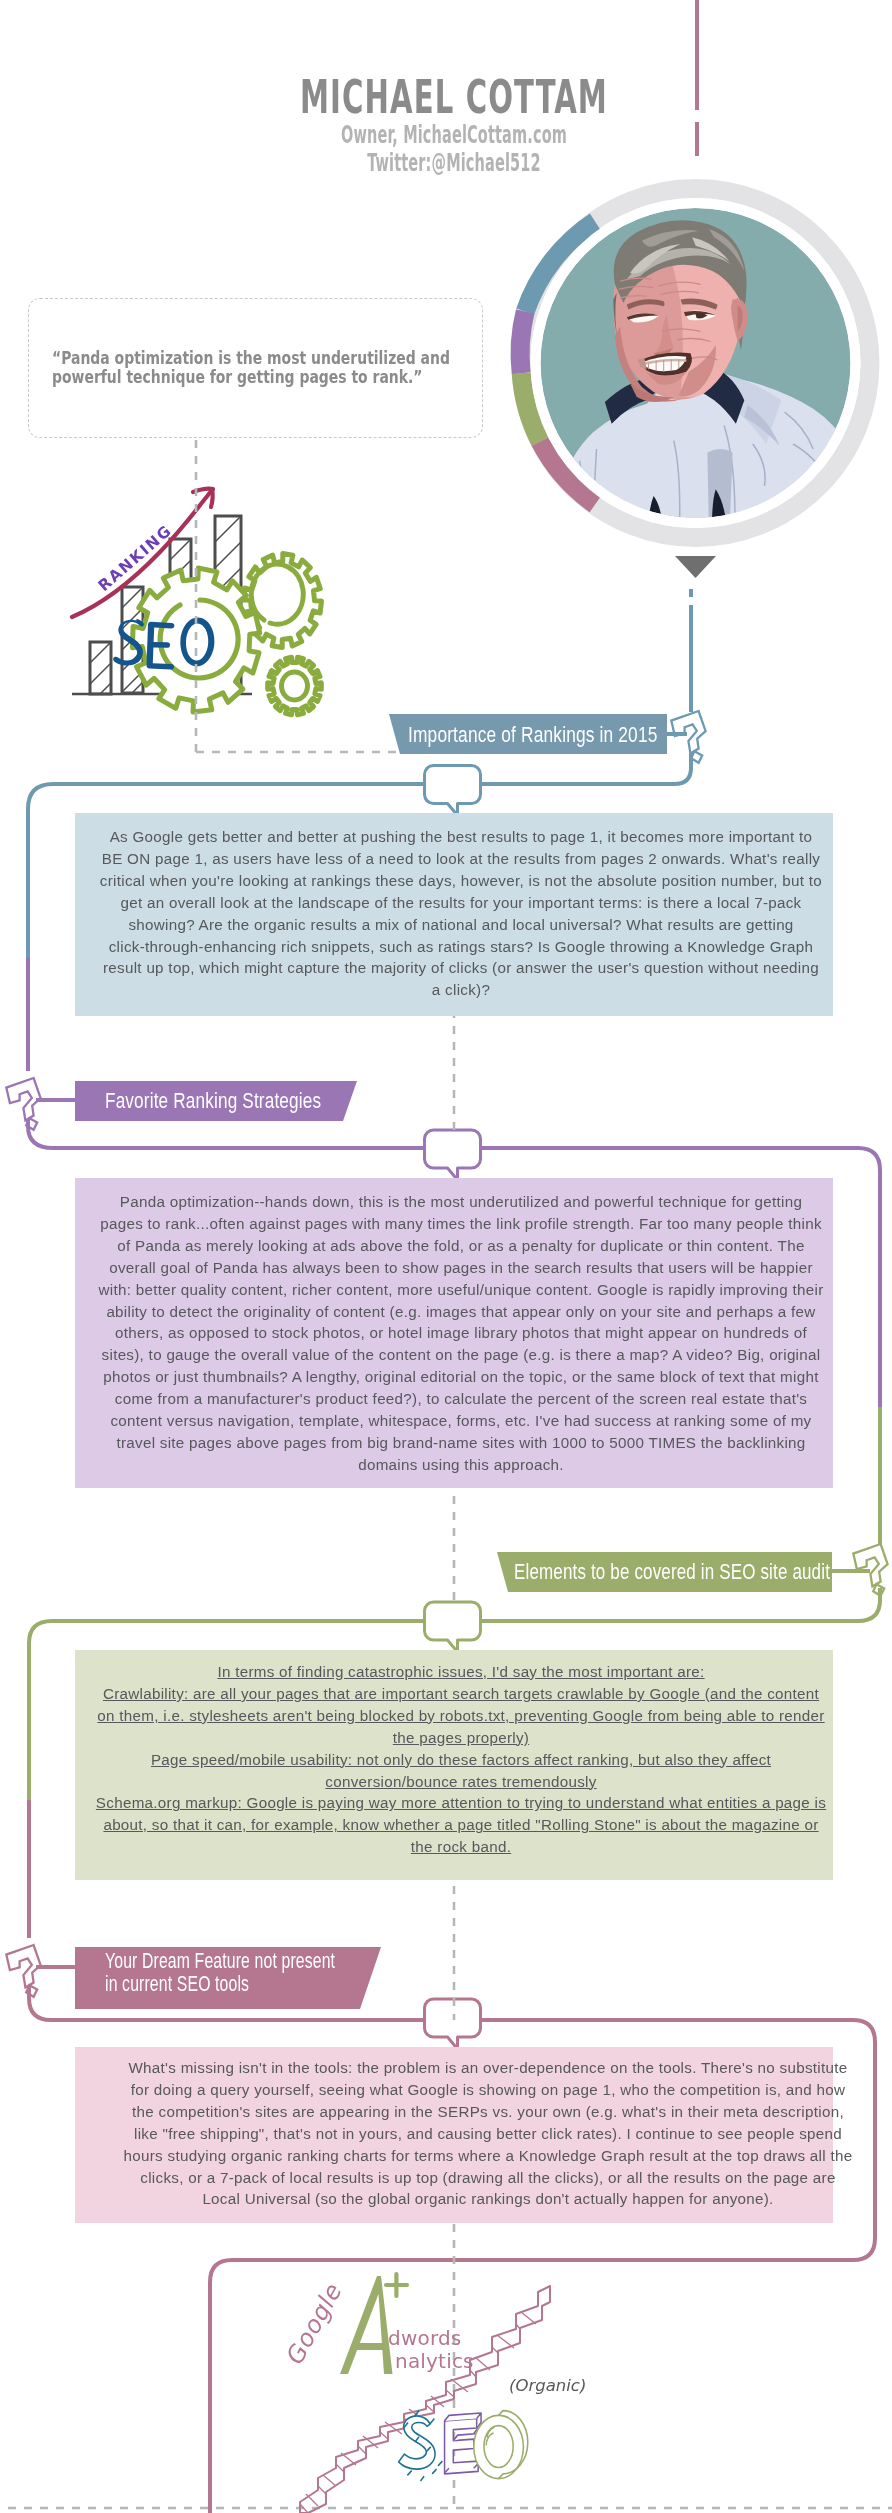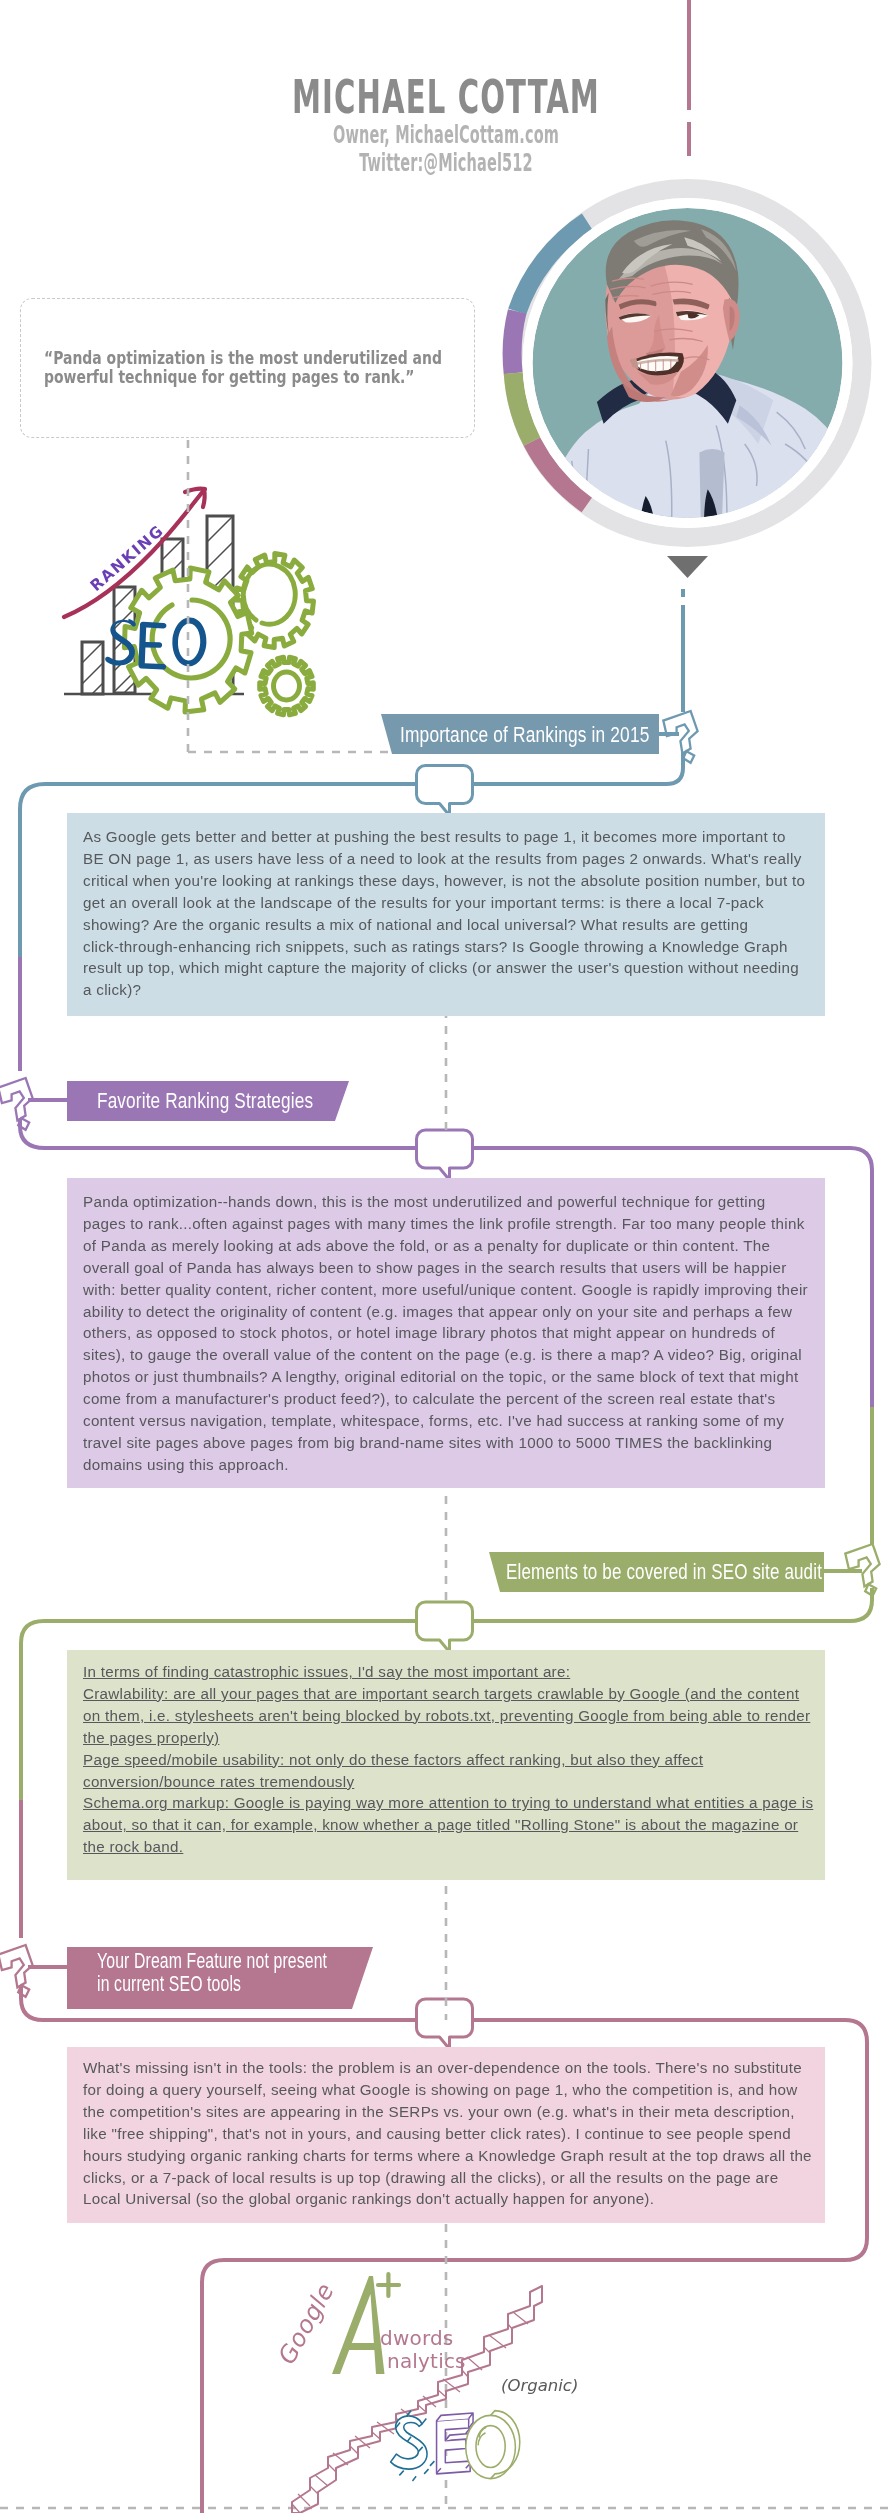--- a/index.html
+++ b/index.html
@@ -3,21 +3,21 @@
 <meta charset="utf-8">
 <title>Michael Cottam SEO Infographic</title>
 <style>
   * { box-sizing: border-box; }
   html, body { margin:0; padding:0; }
   body {
     width:892px; height:2513px; position:relative; overflow:hidden;
     background:#ffffff;
     font-family:"Liberation Sans", sans-serif;
   }
-  #root { position:absolute; left:0; top:0; width:737px; height:2513px; }
+  #root { position:absolute; left:8px; top:0; width:737px; height:2513px; }
   .abs { position:absolute; }
   svg { display:block; overflow:visible; }
 
   
   .cond { font-family:"DejaVu Sans", sans-serif; font-stretch:condensed; font-weight:bold; }
   #hdr-name {
     left:0; top:74px; width:892px; text-align:center;
     font-size:46.6px; letter-spacing:1.6px; line-height:46px;
     color:#8b8b8b; transform:scaleX(0.695); transform-origin:50% 50%;
   }
@@ -42,21 +42,21 @@
     font-family:"DejaVu Sans", sans-serif; font-stretch:condensed;
     font-weight:bold; font-size:18.4px; line-height:19.2px; color:#8b8b8b;
     transform:scaleX(0.843); transform-origin:0 0; white-space:pre;
   }
 
   
   .sec-box { left:67px; width:758px; }
   .sec-body {
     position:absolute; left:83px; width:740px;
     font-size:15.2px; line-height:21.9px; letter-spacing:0.29px;
-    color:#56585b; white-space:pre;
+    color:#56585b; white-space:pre;text-align:center;
   }
   .banner-label {
     position:absolute; color:#ffffff; font-size:22.8px; line-height:26.5px;
     letter-spacing:0.2px; white-space:pre;
     transform:scaleX(0.762); transform-origin:0 0;
   }
 </style>
 </head>
 <body>
 
@@ -328,21 +328,21 @@
 Schema.org markup: Google is paying way more attention to trying to understand what entities a page is
 about, so that it can, for example, know whether a page titled "Rolling Stone" is about the magazine or
 the rock band.</div>
 
 <svg class="abs" style="left:66px;top:1945px;" width="312" height="66">
   <polygon points="1,2 307,2 286,64 1,64" fill="#b4778f"></polygon>
 </svg>
 <div class="banner-label" style="left:97px;top:1950px;transform:scaleX(0.734);font-size:21.5px;line-height:22.5px;">Your Dream Feature not present
 in current SEO tools</div>
 <div class="abs sec-box" style="top:2047px;height:176px;background:#f2d4e0;"></div>
-<div class="sec-body" style="top:2057px;">What's missing isn't in the tools: the problem is an over-dependence on the tools. There's no substitute
+<div class="sec-body" style="top:2057px;margin-left:27px;">What's missing isn't in the tools: the problem is an over-dependence on the tools. There's no substitute
 for doing a query yourself, seeing what Google is showing on page 1, who the competition is, and how
 the competition's sites are appearing in the SERPs vs. your own (e.g. what's in their meta description,
 like "free shipping", that's not in yours, and causing better click rates). I continue to see people spend
 hours studying organic ranking charts for terms where a Knowledge Graph result at the top draws all the
 clicks, or a 7-pack of local results is up top (drawing all the clicks), or all the results on the page are
 Local Universal (so the global organic rankings don't actually happen for anyone).</div>
 
 <svg class="abs" style="left:270px;top:2240px;" width="340" height="273" viewBox="0 0 340 273">
 
   <g fill="none" stroke="#b4778f" stroke-width="2" stroke-linejoin="round">

